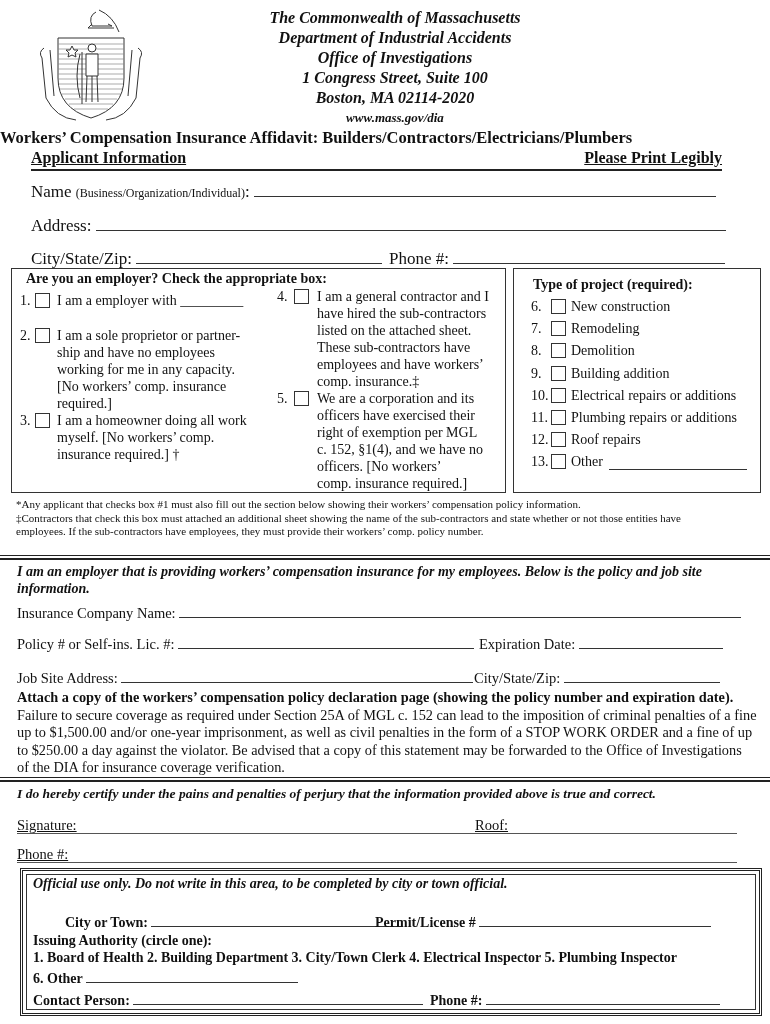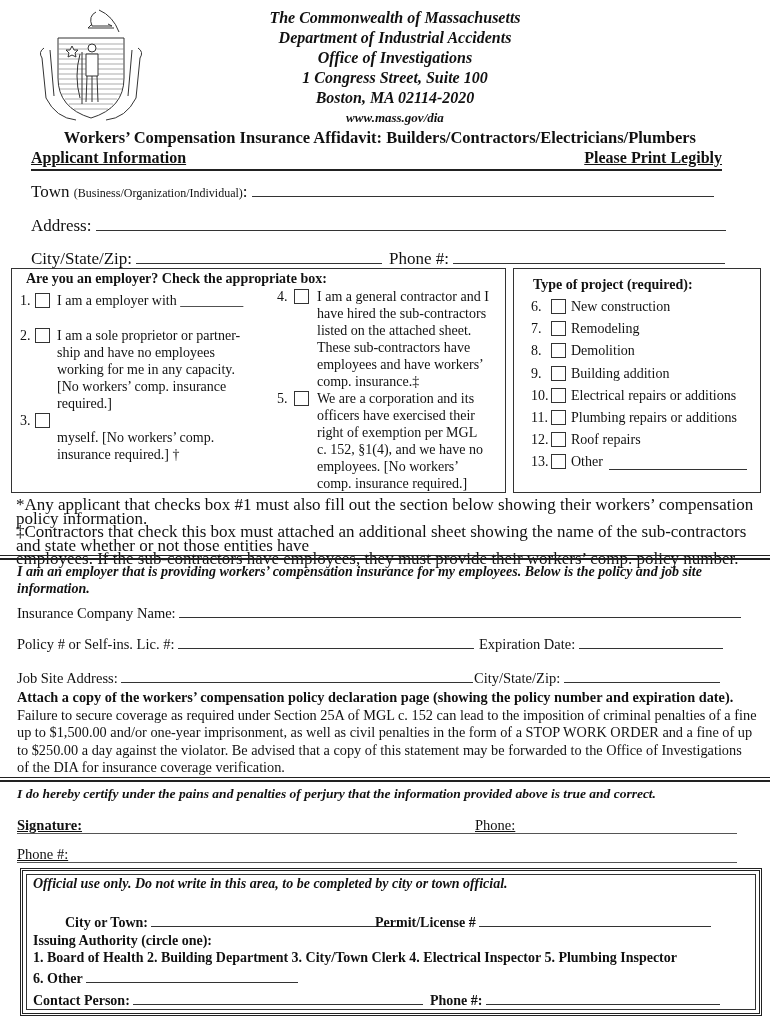--- a/index.html
+++ b/index.html
@@ -3,21 +3,21 @@
 <meta charset="utf-8">
 <style>
   * { box-sizing: border-box; margin: 0; padding: 0; }
   html, body { width: 770px; height: 1024px; background: #ffffff; overflow: hidden; }
   body { font-family: "Liberation Serif", "DejaVu Serif", serif; color: #111; position: relative; }
   .abs { position: absolute; }
 
   
   .seal { left: 36px; top: 4px; width: 110px; height: 124px; }
   .hdr-line { left: 0; width: 770px; text-align: center; font-weight: bold; font-style: italic; font-size: 16px; line-height: 20px; padding-left: 20px; }
-  .title-line { left: 0; width: 696px; text-align: right; font-weight: bold; font-size: 16.5px; top: 128px; }
+  .title-line { left: 0; width: 696px; text-align: left; font-weight: bold; font-size: 16.5px; top: 128px; }
   .applicant-row { left: 31px; top: 149px; width: 691px; height: 22px; border-bottom: 2px solid #222; font-weight: bold; font-size: 16px; display: flex; justify-content: space-between; }
   .applicant-row span { text-decoration: underline; }
 
   .field { font-size: 17px; white-space: nowrap; }
   .field small { font-size: 12px; }
   .uline { display: inline-block; border-bottom: 1px solid #333; height: 16px; vertical-align: baseline; }
 
   
   .box { border: 1.5px solid #333; }
   .box-employer { left: 11px; top: 268px; width: 495px; height: 225px; }
@@ -27,21 +27,21 @@
   .opt .num { position: absolute; left: 0; top: 0; }
   .chk { display: inline-block; width: 15px; height: 15px; border: 1.3px solid #333; background: #fff; position: absolute; top: 1px; cursor: pointer; }
   .opt .txt { position: absolute; }
 
   .proj-title { left: 533px; top: 277px; font-weight: bold; font-size: 14px; }
   .proj-item { position: absolute; left: 531px; font-size: 14px; height: 18px; width: 230px; }
   .proj-item .num { position: absolute; left: 0; top: 0; }
   .proj-item .chk { left: 20px; top: 0; }
   .proj-item .txt { position: absolute; left: 40px; top: 0; }
 
-  .notes { left: 16px; top: 498px; width: 745px; font-size: 17px; line-height: 13.5px; }
+  .notes { left: 16px; top: 498px; width: 745px; font-size: 11px; line-height: 13.5px; }
 
   .dbl { left: 0; width: 770px; height: 5px; border-top: 1.5px solid #222; border-bottom: 2.5px solid #222; }
 
   .emp-head { left: 17px; top: 563px; width: 730px; font-weight: bold; font-style: italic; font-size: 14px; line-height: 17px; }
   .f14 { font-size: 14.5px; white-space: nowrap; }
   .para { left: 17px; top: 689px; width: 740px; font-size: 14.3px; line-height: 17.6px; }
   .para b { font-weight: bold; }
 
   .cert { left: 17px; top: 786px; font-weight: bold; font-style: italic; font-size: 13.5px; }
 
@@ -92,21 +92,21 @@
 <div class="abs hdr-line" style="top:68px">1 Congress Street, Suite 100</div>
 <div class="abs hdr-line" style="top:88px">Boston, MA 02114-2020</div>
 <div class="abs hdr-line" style="top:108px; font-size:13px">www.mass.gov/dia</div>
 <div class="abs title-line">Workers’ Compensation Insurance Affidavit: Builders/Contractors/Electricians/Plumbers</div>
 <div class="abs applicant-row">
   <span>Applicant Information</span>
   <span>Please Print Legibly</span>
 </div>
 
 <div class="abs field" style="left:31px; top:181px;">
-  <span>Town</span>
+  <span>Name</span>
   <small>(Business/Organization/Individual)</small><span>:</span>
   <span class="uline" style="width:462px"></span>
 </div>
 <div class="abs field" style="left:31px; top:215px;">
   <span>Address:</span>
   <span class="uline" style="width:630px"></span>
 </div>
 <div class="abs field" style="left:31px; top:248px;">
   <span>City/State/Zip:</span>
   <span class="uline" style="width:246px"></span>
@@ -129,41 +129,42 @@
   <span class="chk" style="left:15px"></span>
   <span class="txt" style="left:37px; top:0">I am a sole proprietor or partner-</span>
   <span class="txt" style="left:37px; top:17px">ship and have no employees</span>
   <span class="txt" style="left:37px; top:34px">working  for me in any capacity.</span>
   <span class="txt" style="left:37px; top:51px">[No workers’ comp. insurance</span>
   <span class="txt" style="left:37px; top:68px">required.]</span>
 </div>
 <div class="abs opt" style="left:20px; top:412px; width:240px; height:56px;">
   <span class="num">3.</span>
   <span class="chk" style="left:15px"></span>
+  <span class="txt" style="left:37px; top:0">I am a homeowner doing all work</span>
   <span class="txt" style="left:37px; top:17px">myself. [No workers’ comp.</span>
   <span class="txt" style="left:37px; top:34px">insurance required.] †</span>
 </div>
 <div class="abs opt" style="left:277px; top:288px; width:225px; height:104px;">
   <span class="num">4.</span>
   <span class="chk" style="left:17px"></span>
   <span class="txt" style="left:40px; top:0">I am a general contractor and I</span>
   <span class="txt" style="left:40px; top:17px">have hired the sub-contractors</span>
   <span class="txt" style="left:40px; top:34px">listed on the attached sheet.</span>
   <span class="txt" style="left:40px; top:51px">These sub-contractors have</span>
   <span class="txt" style="left:40px; top:68px">employees and have workers’</span>
   <span class="txt" style="left:40px; top:85px">comp. insurance.‡</span>
 </div>
 <div class="abs opt" style="left:277px; top:390px; width:225px; height:104px;">
   <span class="num">5.</span>
   <span class="chk" style="left:17px"></span>
   <span class="txt" style="left:40px; top:0">We are a corporation and its</span>
   <span class="txt" style="left:40px; top:17px">officers have exercised their</span>
   <span class="txt" style="left:40px; top:34px">right of exemption per MGL</span>
   <span class="txt" style="left:40px; top:51px">c. 152, §1(4), and we have no</span>
-  <span class="txt" style="left:40px; top:68px">employees. [No workers’</span>
+  <span class="txt" style="left:40px; top:68px">officers. [No workers’</span>
   <span class="txt" style="left:40px; top:85px">comp. insurance required.]</span>
 </div>
 
 <div class="abs box box-project"></div>
 <div class="abs proj-title">Type of project (required):</div>
 <div class="proj-item" style="top:299px">
   <span class="num">6.</span>
   <span class="chk"></span>
   <span class="txt">New construction</span>
 </div>
@@ -235,23 +236,23 @@
 </div>
 <div class="abs para">
   <b>Attach a copy of the workers’ compensation policy declaration page (showing the policy number and expiration date).</b>
   <span>Failure to secure coverage as required under Section 25A of MGL c. 152 can lead to the imposition of criminal penalties of a fine up to $1,500.00 and/or one-year imprisonment, as well as civil penalties in the form of a STOP WORK ORDER and a fine of up to $250.00 a day against the violator.  Be advised that a copy of this statement may be forwarded to the Office of Investigations of the DIA for insurance coverage verification.</span>
 </div>
 
 <div class="abs dbl" style="top:777px"></div>
 
 <div class="abs cert">I do hereby certify under the pains and penalties of perjury that the information provided above is true and correct.</div>
 <div class="abs" style="left:17px; top:817px; width:720px; height:17px; border-bottom:1px solid #555;">
-  <span class="abs f14" style="left:0; top:0; text-decoration:underline;font-weight:bold;">Signature:</span>
+  <span class="abs f14" style="left:0; top:0; text-decoration:underline;">Signature:</span>
   <span class="abs" style="left:75px; top:0; width:380px; height:17px;"></span>
-  <span class="abs f14" style="left:458px; top:0; text-decoration:underline;">Phone:</span>
+  <span class="abs f14" style="left:458px; top:0; text-decoration:underline;">Roof:</span>
   <span class="abs" style="left:495px; top:0; width:220px; height:17px;"></span>
 </div>
 <div class="abs" style="left:17px; top:846px; width:720px; height:17px; border-bottom:1px solid #555;">
   <span class="abs f14" style="left:0; top:0; text-decoration:underline;">Phone #:</span>
   <span class="abs" style="left:60px; top:0; width:650px; height:17px;"></span>
 </div>
 
 <div class="abs official">
   <div class="official-inner"></div>
 </div>

